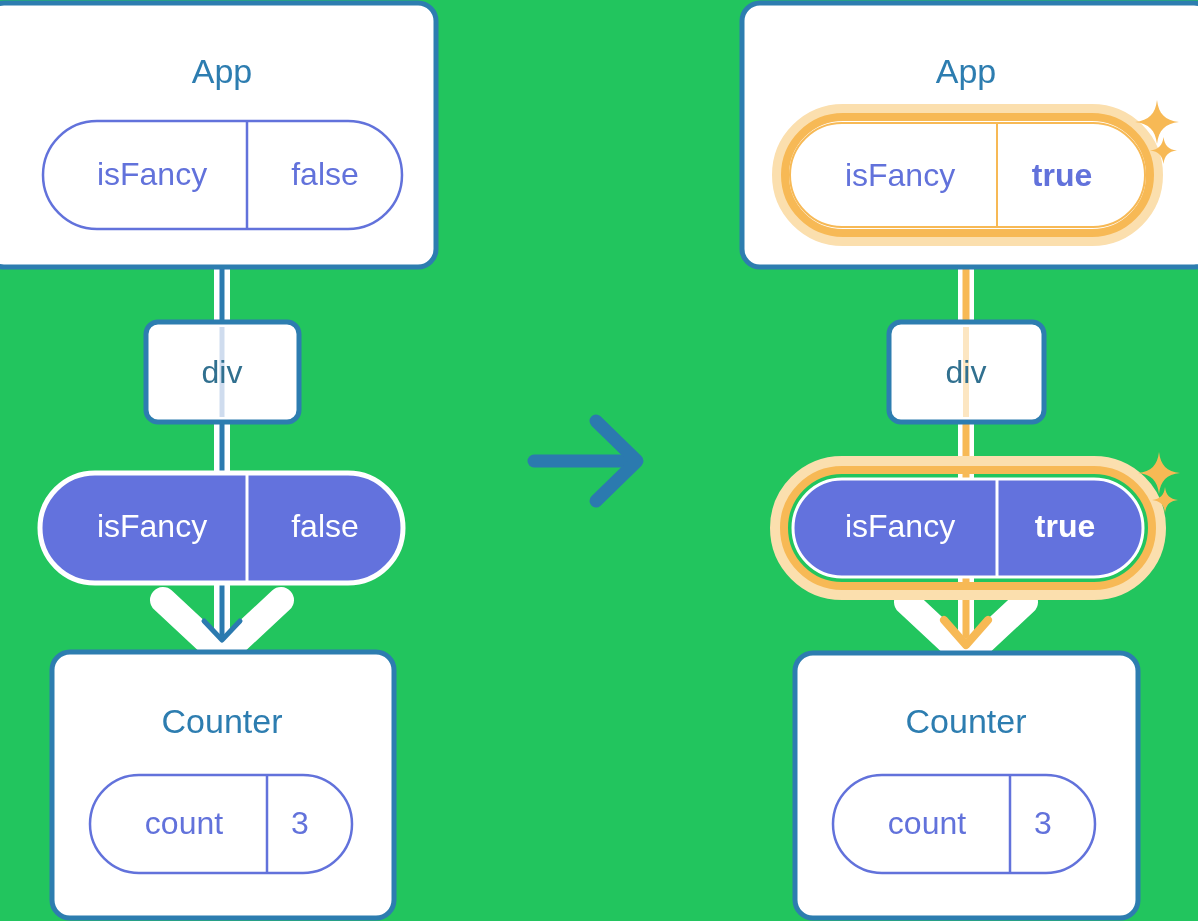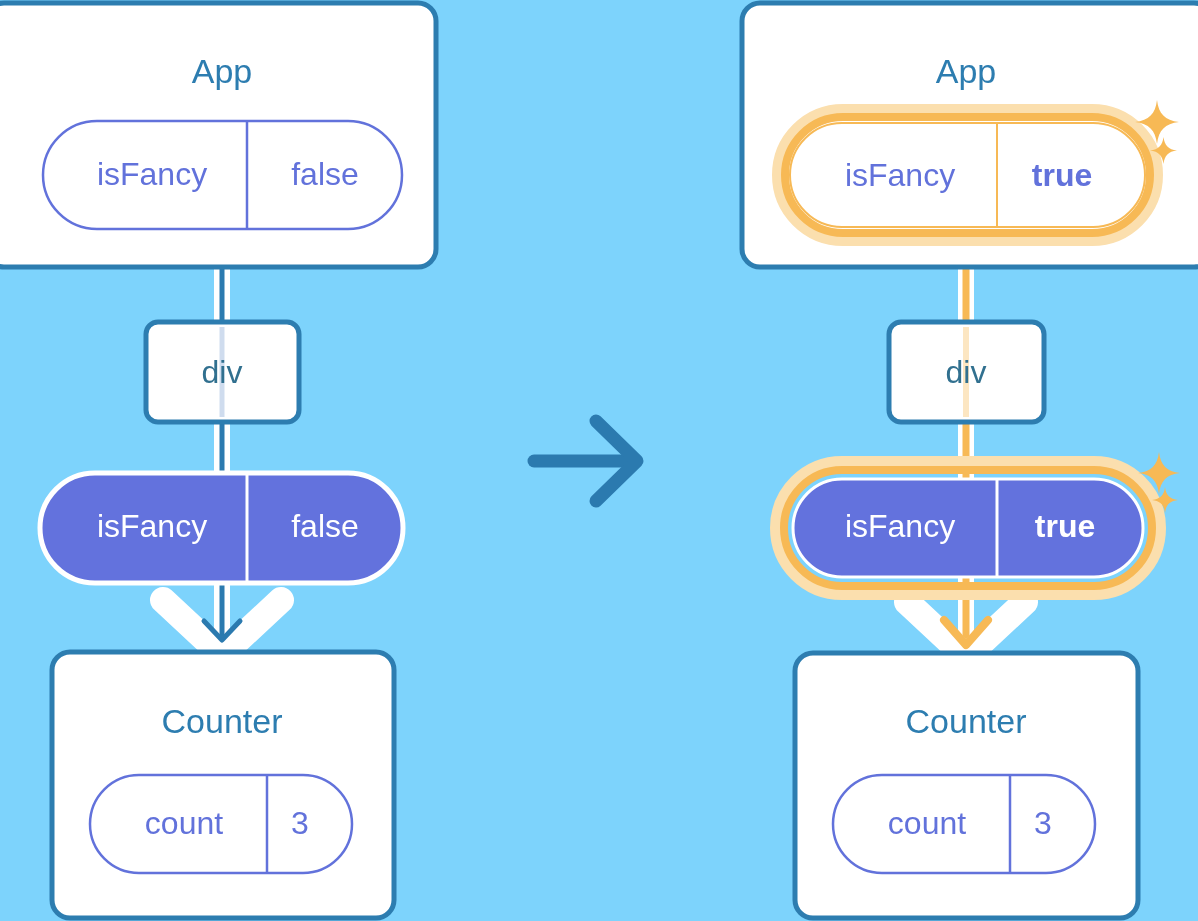--- a/index.html
+++ b/index.html
@@ -10,21 +10,21 @@
   body {
     width: 1198px;
     height: 921px;
     overflow: hidden;
     font-family: "Liberation Sans", sans-serif;
   }
   #stage {
     position: relative;
     width: 1198px;
     height: 921px;
-    background: #7dd3fc;
+    background: #22c55e;
   }
   svg.diagram {
     position: absolute;
     top: 0;
     left: 0;
     width: 1198px;
     height: 921px;
     display: block;
   }
   .box-title {

